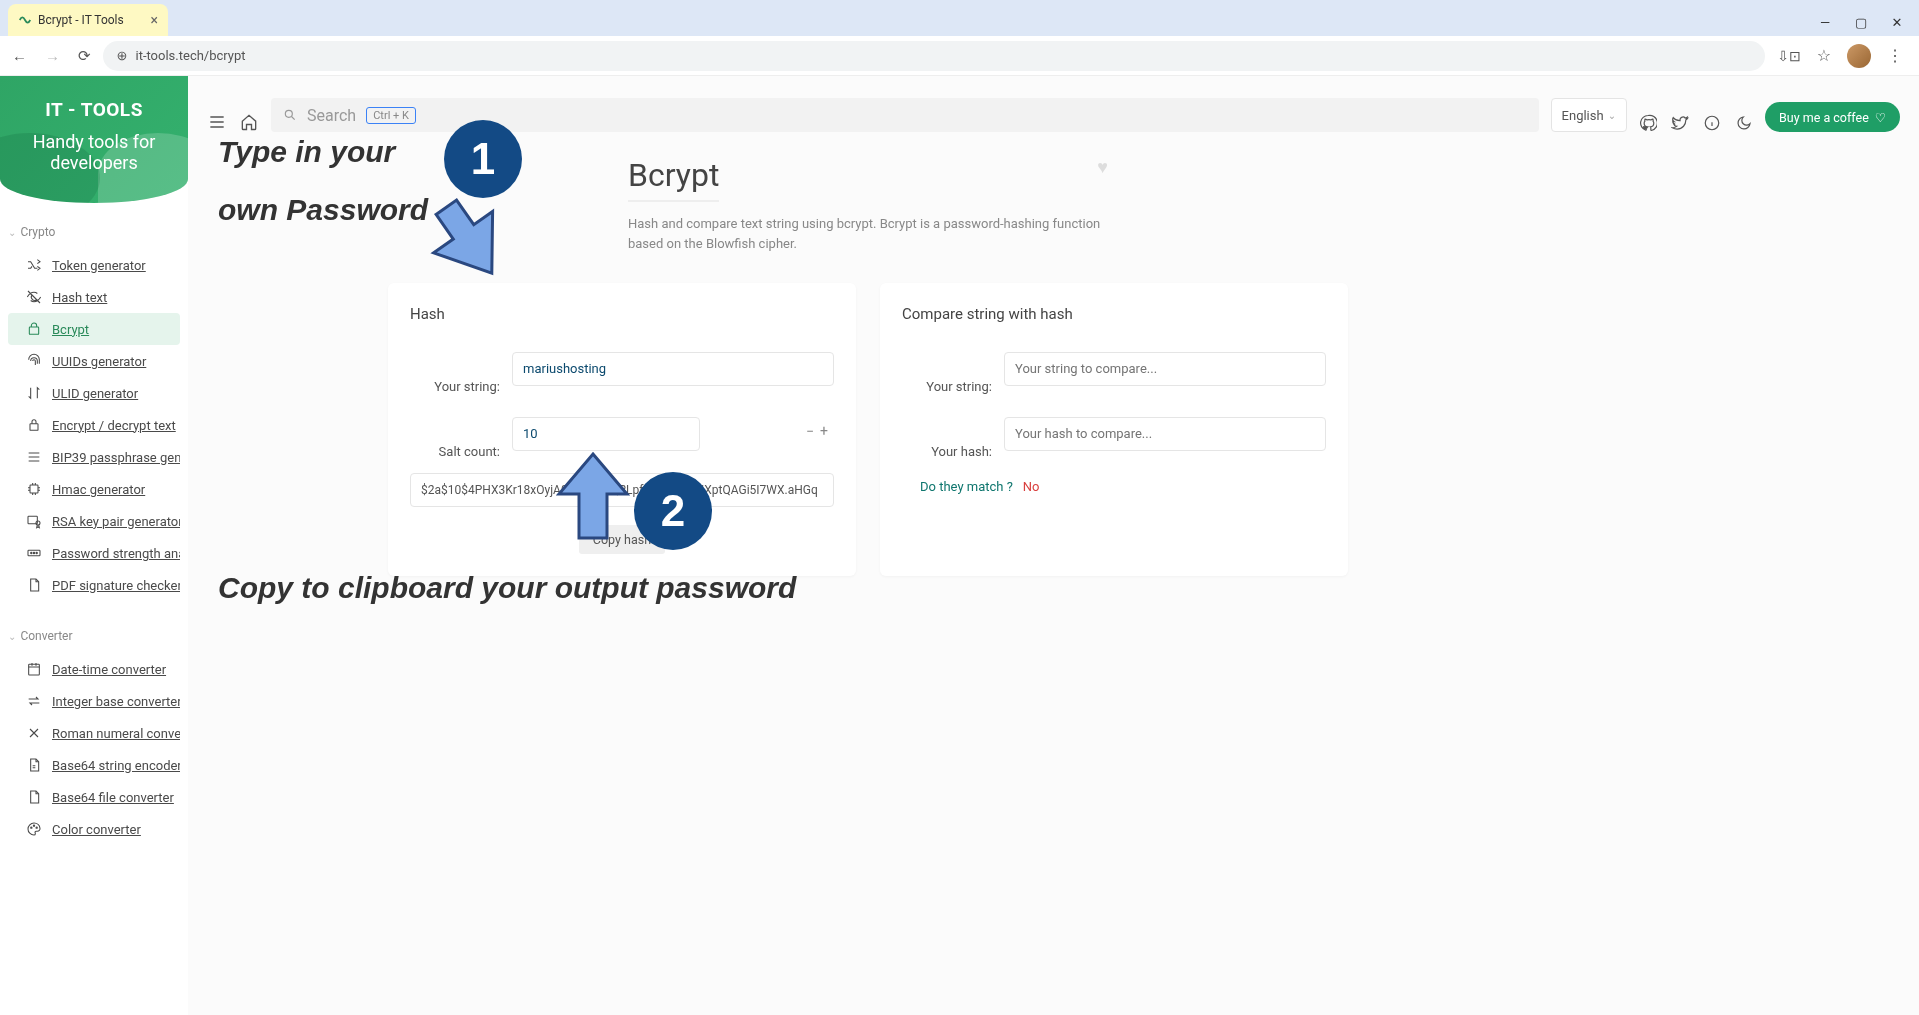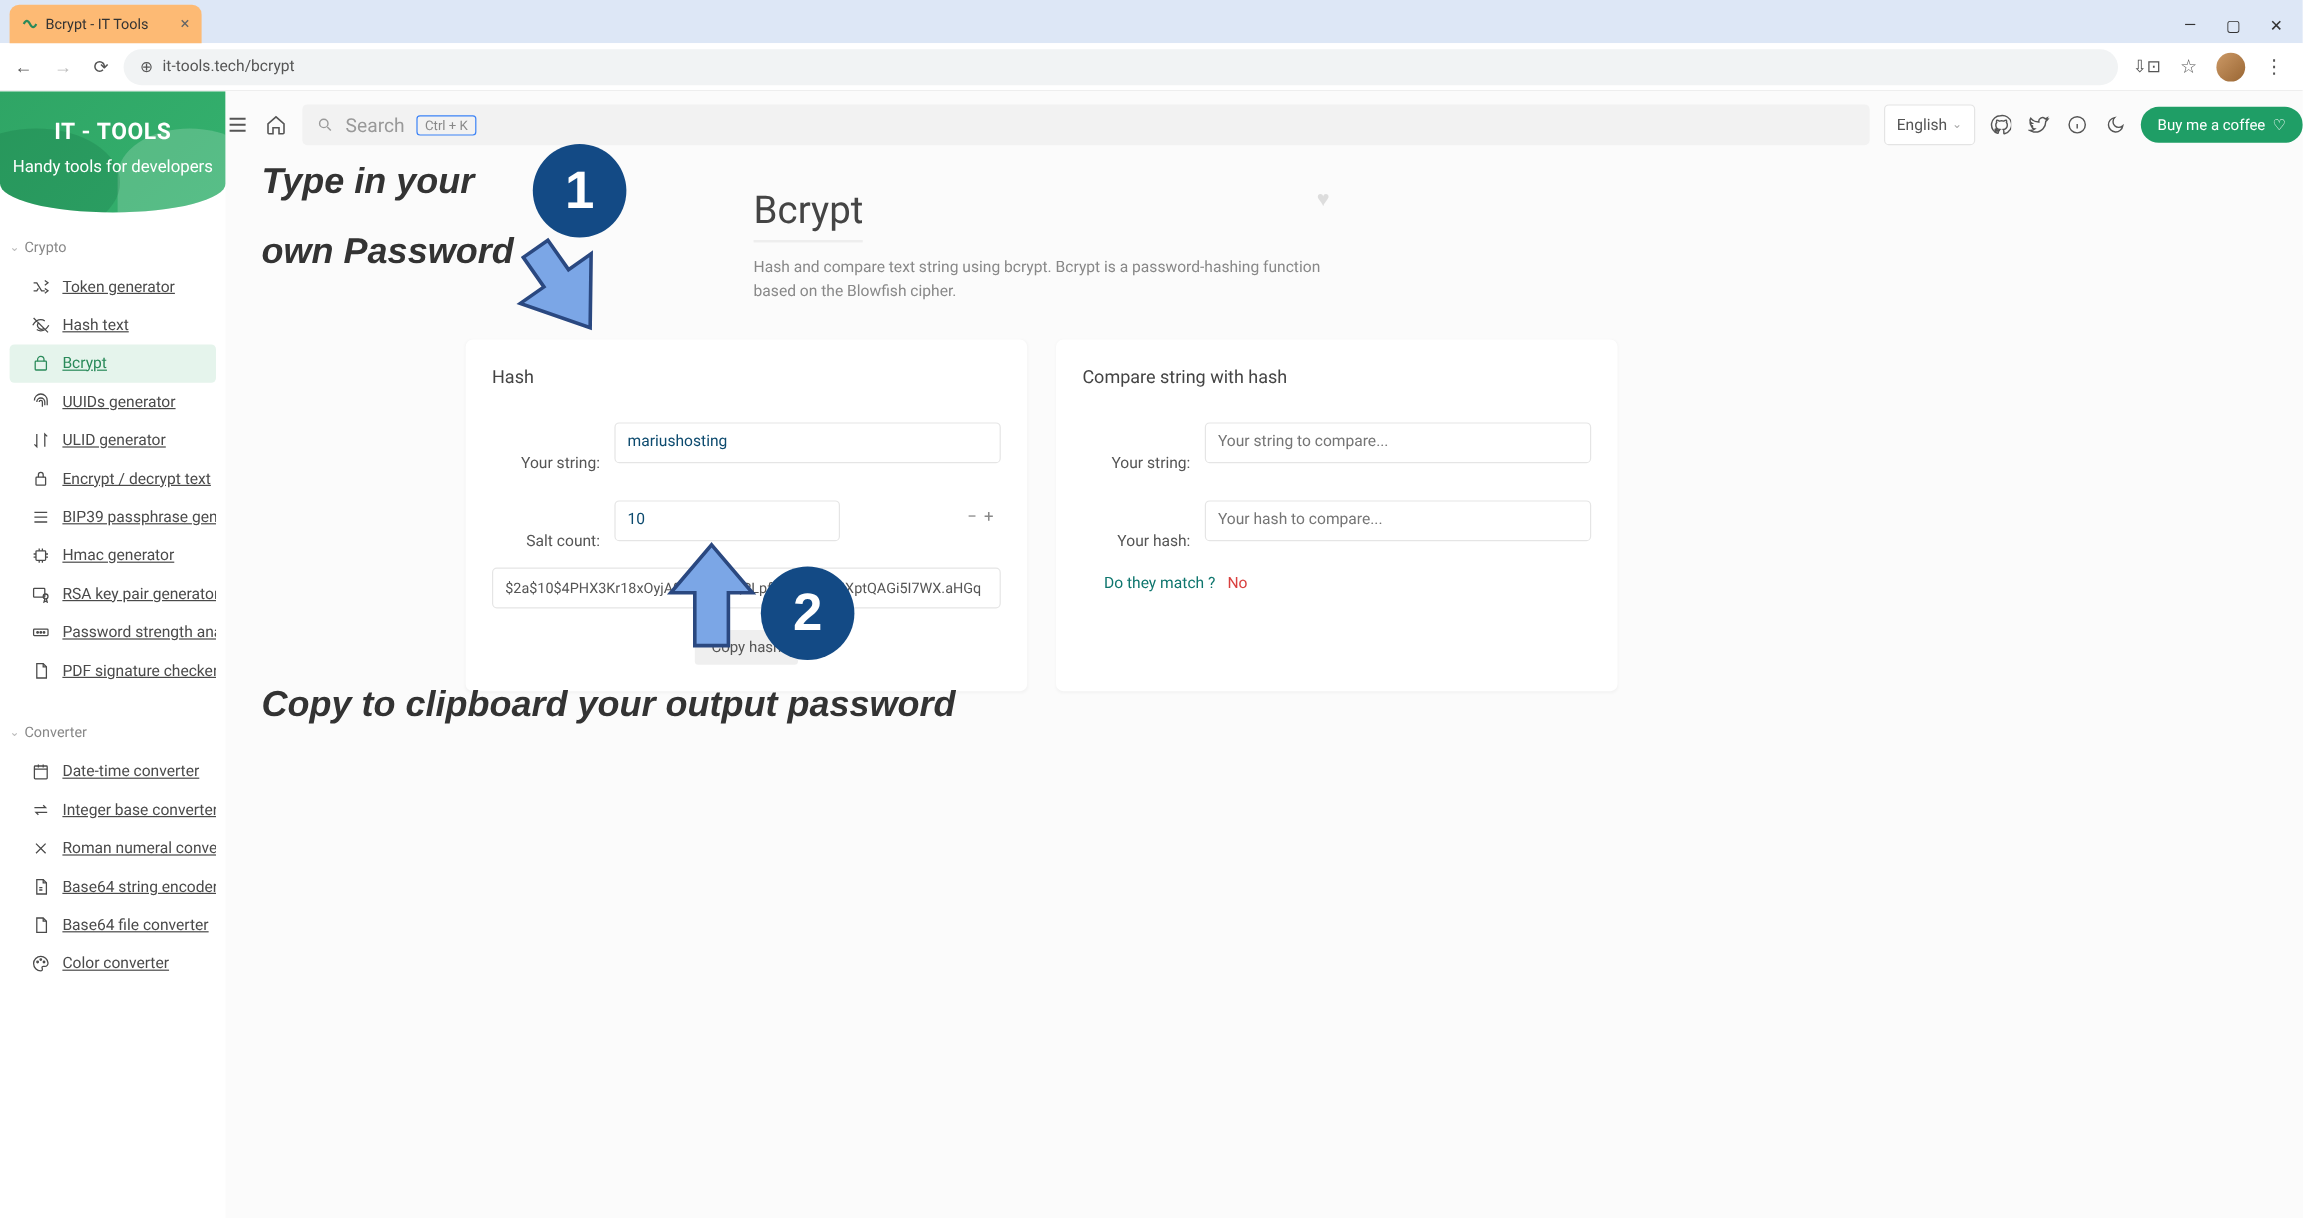--- a/index.html
+++ b/index.html
@@ -1,50 +1,50 @@
 <!DOCTYPE html>
 <html><head>
 <meta charset="utf-8">
 <style>
 * { margin: 0; padding: 0; box-sizing: border-box; font-family: -apple-system, BlinkMacSystemFont, "Segoe UI", Roboto, sans-serif; }
 body { background: #fff; overflow: hidden; }
 
 
 .chrome-top { height: 36px; background: #dde7f6; display: flex; align-items: flex-end; padding-left: 8px; }
-.chrome-tab { background: #fdba74; border-radius: 8px 8px 0 0; height: 32px; display: flex; align-items: center; padding: 0 10px; gap: 6px; font-size: 12px; color: #333; width: 160px; }
+.chrome-tab { background: #fef9c3; border-radius: 8px 8px 0 0; height: 32px; display: flex; align-items: center; padding: 0 10px; gap: 6px; font-size: 12px; color: #333; width: 160px; }
 .chrome-tab .favicon { width: 14px; height: 14px; }
 .chrome-tab .close { margin-left: auto; font-size: 14px; color: #666; }
 .chrome-controls { margin-left: auto; display: flex; gap: 24px; padding: 0 16px 6px 0; font-size: 13px; color: #333; }
 .chrome-controls span { width: 12px; text-align: center; }
 .chrome-addr { height: 40px; background: #fff; display: flex; align-items: center; padding: 0 12px; gap: 12px; border-bottom: 1px solid #eee; }
 .nav-icons { display: flex; gap: 18px; color: #555; font-size: 15px; }
 .addr-bar { flex: 1; background: #f1f3f4; border-radius: 18px; height: 30px; display: flex; align-items: center; padding: 0 14px; gap: 8px; font-size: 13px; color: #555; }
 .addr-right { display: flex; gap: 16px; color: #555; align-items: center; margin-right: 4px; }
 .addr-right .install { font-size: 14px; }
 .avatar { width: 24px; height: 24px; border-radius: 50%; background: linear-gradient(135deg,#c96,#963); }
 
 
 .app { display: flex; height: calc(1015px - 76px); }
 
 .sidebar { width: 188px; background: #fff; overflow-y: auto; font-size: 13px; }
 .sidebar-header { position: relative; background: linear-gradient(135deg, #2fa565, #34b16e); color: #fff; text-align: center; padding: 22px 10px 30px 10px; border-bottom-left-radius: 50% 24px; border-bottom-right-radius: 50% 24px; overflow: hidden; }
 .sidebar-header::before { content: ""; position: absolute; right: -30px; bottom: -10px; width: 120px; height: 80px; background: rgba(255,255,255,0.18); border-radius: 50% 50% 0 0; }
 .sidebar-header::after { content: ""; position: absolute; left: -40px; bottom: -20px; width: 140px; height: 90px; background: rgba(0,70,40,0.15); border-radius: 50%; }
 .sidebar-header h1 { font-size: 19px; font-weight: 700; letter-spacing: 0.5px; position: relative; z-index: 1; }
-.sidebar-header p { font-size: 14px; margin-top: 10px; position: relative; z-index: 1; }
+.sidebar-header p { font-size: 18px; margin-top: 10px; position: relative; z-index: 1; }
 .side-group { padding: 18px 0 6px 0; }
 .side-group-title { display: flex; align-items: center; gap: 4px; color: #888; font-size: 12px; padding: 4px 14px 10px 8px; }
 .side-group-title .chev { font-size: 10px; color: #bbb; }
 .side-item { display: flex; align-items: center; gap: 10px; padding: 8px 12px 8px 18px; margin: 0 8px; border-radius: 4px; color: #4a4a4a; cursor: pointer; white-space: nowrap; overflow: hidden; text-overflow: ellipsis; text-decoration: underline; }
 .side-item.active { background: #e5f4ec; color: #2a8a5a; }
 .side-item .ico { width: 16px; height: 16px; flex-shrink: 0; display: inline-flex; align-items: center; justify-content: center; }
 .side-item .ico svg { width: 16px; height: 16px; stroke: currentColor; fill: none; stroke-width: 1.6; }
 
 .main { flex: 1; background: #fbfbfb; display: flex; flex-direction: column; }
-.topbar { height: 56px; display: flex; align-items: center; padding: 0 0; gap: 12px; }
+.topbar { height: 56px; display: flex; align-items: flex-end; padding: 0 19px; gap: 12px; }
 .menu-icon, .home-icon { width: 20px; height: 20px; color: #555; cursor: pointer; }
 .search-wrap { flex: 1; background: #f2f2f2; border-radius: 4px; height: 34px; display: flex; align-items: center; padding: 0 12px; gap: 10px; color: #999; }
 .search-wrap .kbd { border: 1px solid #3b82f6; border-radius: 3px; padding: 1px 6px; font-size: 11px; color: #888; }
 .lang-select { border: 1px solid #e4e4e4; background: #fff; border-radius: 4px; height: 34px; display: flex; align-items: center; padding: 0 10px; gap: 4px; font-size: 13px; color: #555; }
 .lang-select .chev { font-size: 10px; color: #aaa; }
 .topbar-icons { display: flex; gap: 14px; color: #555; }
 .topbar-icons svg { width: 18px; height: 18px; stroke: currentColor; fill: none; stroke-width: 1.6; }
 .coffee-btn { background: #1f9e66; color: #fff; border: none; border-radius: 18px; height: 30px; padding: 0 14px; font-size: 12.5px; display: flex; align-items: center; gap: 6px; cursor: pointer; }
 
 .content { flex: 1; position: relative; padding: 24px 40px; }

